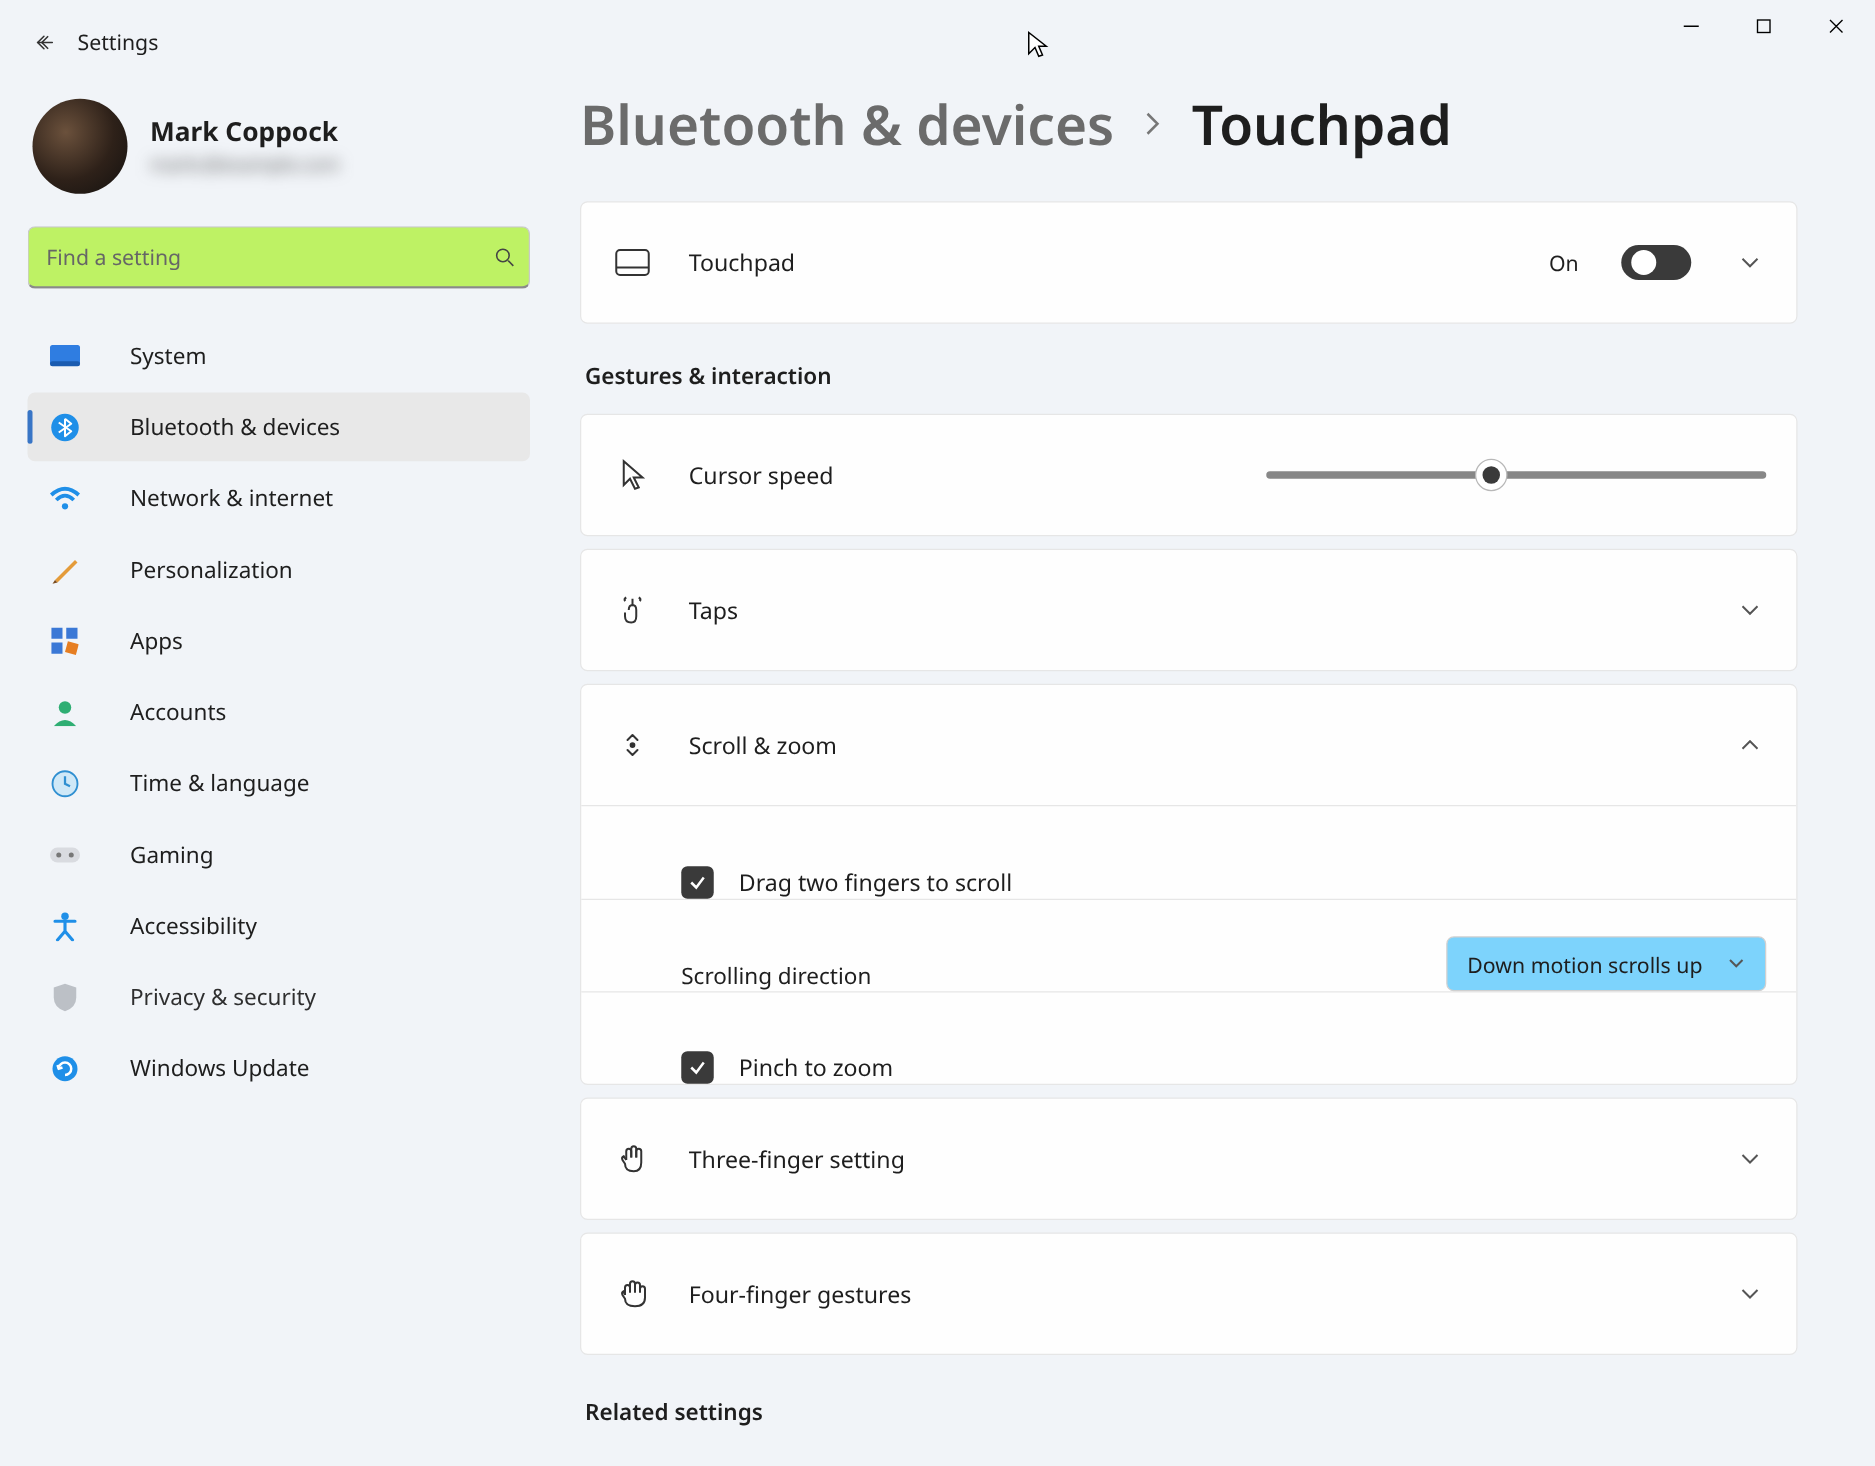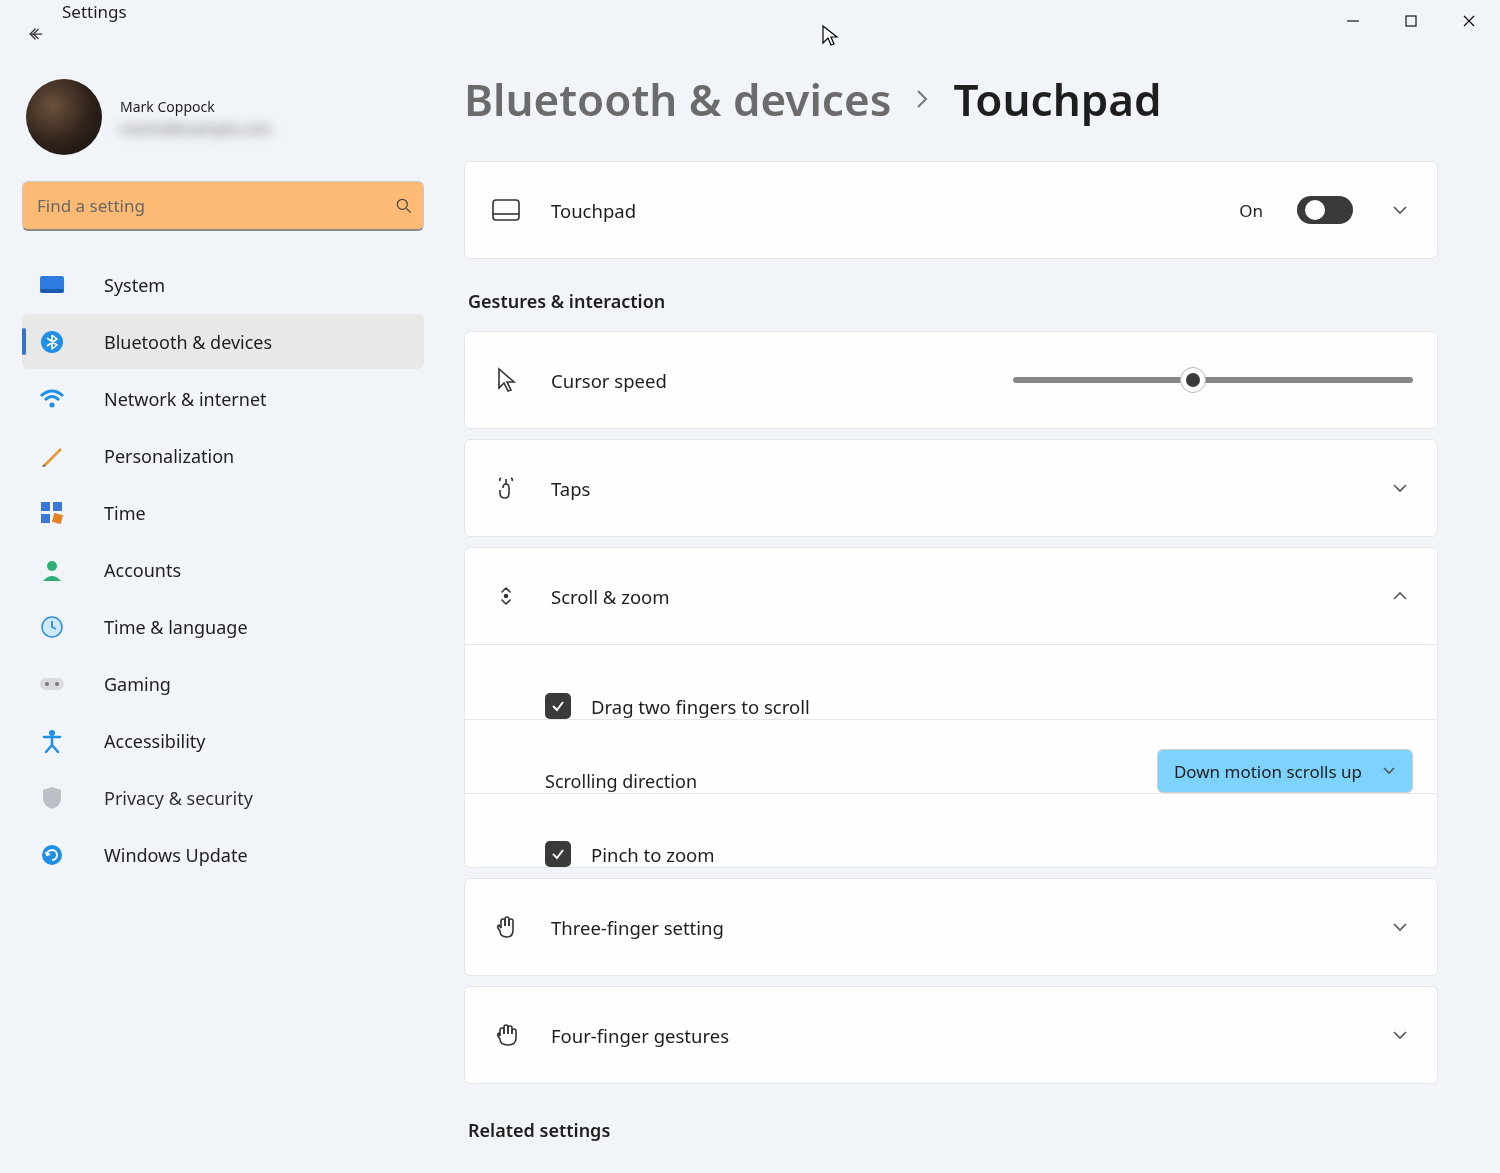--- a/index.html
+++ b/index.html
@@ -11,34 +11,34 @@
     --hover:#eaeaea;
     --accent:#0078d4;
     --track:#878787;
     --panel:#f9fbfd;
   }
   *{box-sizing:border-box;font-family:"Segoe UI","Segoe UI Variable",-apple-system,system-ui,sans-serif}
   body{margin:0;background:var(--bg);width:1500px;height:1173px;overflow:hidden;position:relative;color:var(--text)}
   
   .titlebar{height:57px;display:flex;align-items:flex-start;position:relative}
   .titlebar .back{width:36px;height:36px;margin:16px 8px 0 18px;display:flex;align-items:center;justify-content:center;border-radius:4px}
-  .titlebar .title{font-size:17px;}
+  .titlebar .title{margin-top:22px;font-size:17px;}
   .win-controls{position:absolute;right:2px;top:2px;display:flex}
   .win-controls>div{width:58px;height:38px;display:flex;align-items:center;justify-content:center}
   .cursor-ptr{position:absolute;left:820px;top:24px}
   
   .shell{display:flex;height:calc(1173px - 57px)}
   
   .sidebar{width:446px;padding:0 22px 0 22px;flex:none}
   .profile{display:flex;align-items:center;gap:18px;margin:22px 0 26px 4px}
   .avatar{width:76px;height:76px;border-radius:50%;background:radial-gradient(circle at 35% 35%,#6b513c 0%,#2e2119 55%,#151210 95%);flex:none}
-  .profile-name{font-size:14px;font-weight:400}
+  .profile-name{font-size:21px;font-weight:700}
   .profile-email{margin-top:2px;filter:blur(6px);color:#555;font-size:15px}
   .search-wrap{position:relative;margin-bottom:26px}
-  .search{width:100%;height:50px;border:1px solid #c9c9c9;border-bottom:2px solid #8a8a8a;border-radius:6px;background:#fdba74;padding:0 46px 0 14px;font-size:17px;color:#555}
+  .search{width:100%;height:50px;border:1px solid #c9c9c9;border-bottom:2px solid #8a8a8a;border-radius:6px;background:#bef264;padding:0 46px 0 14px;font-size:17px;color:#555}
   .search::placeholder{color:#666}
   .search-icon-btn{position:absolute;right:10px;top:50%;transform:translateY(-50%)}
   .nav{margin-top:6px}
   .nav-item{height:55px;display:flex;align-items:center;gap:38px;padding:0 16px;border-radius:6px;font-size:18px;position:relative;margin:2px 0}
   .nav-item .nav-ico{width:28px;height:28px;display:flex;align-items:center;justify-content:center;flex:none}
   .nav-item.sel{background:#e8e8e8}
   .nav-item.sel::before{content:"";position:absolute;left:0px;top:14px;bottom:14px;width:4px;background:#3875c6;border-radius:3px}
   .nav-item.dim{opacity:.92}
 
   
@@ -172,21 +172,21 @@
       </div>
       <div class="nav-item">
         <span class="nav-ico">
             <svg width="22" height="22" viewBox="0 0 22 22">
               <rect x="0" y="0" width="9" height="9" fill="#3b78d6"></rect>
               <rect x="12" y="0" width="9" height="9" fill="#3b78d6"></rect>
               <rect x="0" y="12" width="9" height="9" fill="#3b78d6"></rect>
               <rect x="12" y="12" width="9" height="9" fill="#e67e22" transform="rotate(15 16.5 16.5)"></rect>
             </svg>
           </span>
-        <span>Time</span>
+        <span>Apps</span>
       </div>
       <div class="nav-item">
         <span class="nav-ico">
             <svg width="22" height="22" viewBox="0 0 22 22">
               <circle cx="11" cy="7" r="5" fill="#2fae73"></circle>
               <path d="M2 22 Q11 12 20 22 Z" fill="#2fae73"></path>
             </svg>
           </span>
         <span>Accounts</span>
       </div>

